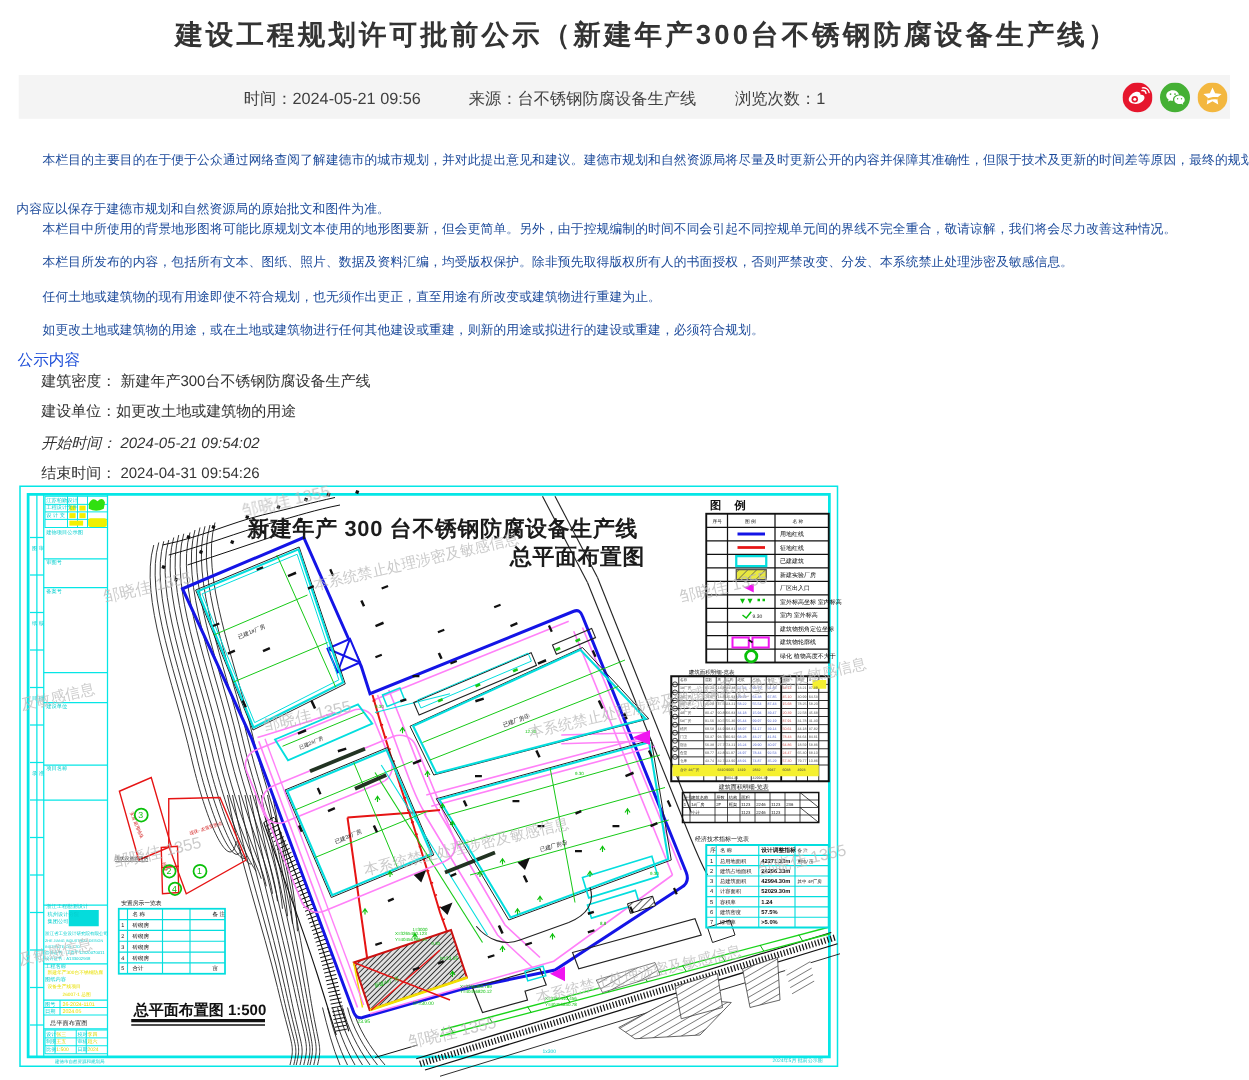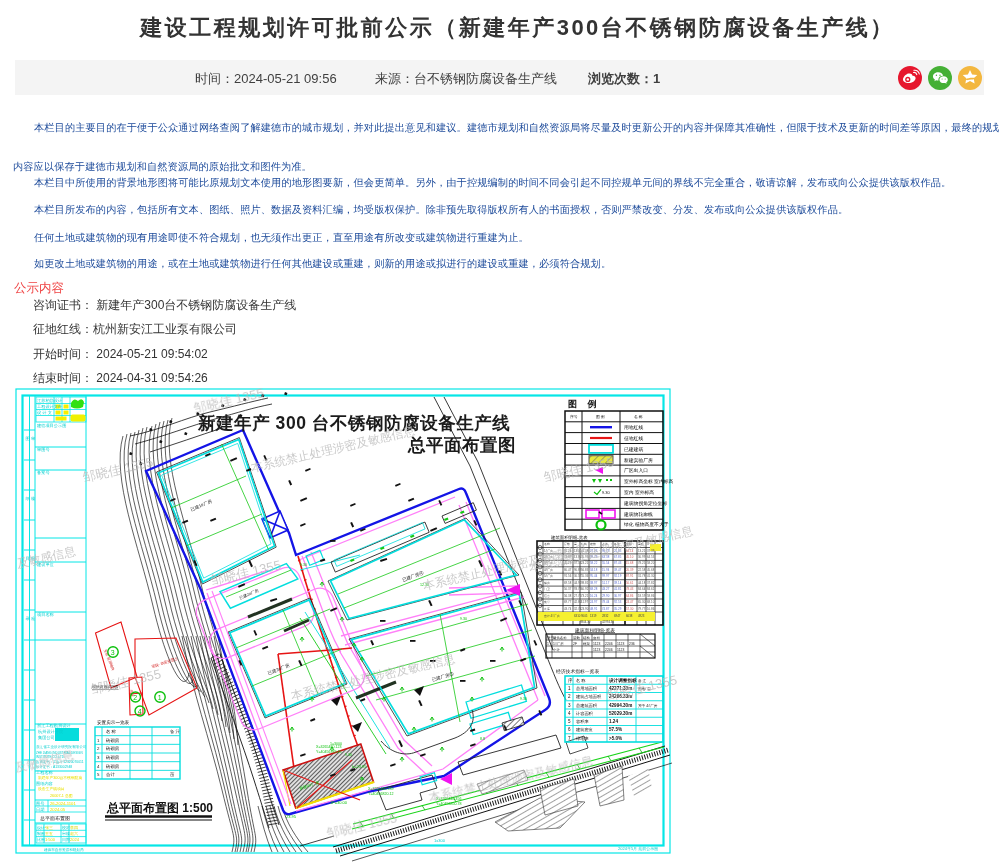--- a/index.html
+++ b/index.html
@@ -3,35 +3,35 @@
 <meta charset="utf-8">
 <style>
   html,body{margin:0;padding:0;background:#fff;}
   body{width:999px;height:864px;position:relative;overflow:hidden;
        font-family:"Liberation Sans",sans-serif;}
   .abs{position:absolute;}
   #ptitle{top:13px;left:18px;width:999px;text-align:center;font-size:22px;font-weight:bold;color:#333;letter-spacing:2.5px;}
   #metabar{left:15px;top:60px;width:969px;height:35px;background:#f4f4f4;}
   .meta{top:70px;font-size:13px;color:#3f3f3f;}
   .para{left:13px;font-size:10.2px;letter-spacing:0.12px;color:#1c4a9a;white-space:nowrap;}
-  #gsnr{left:14px;top:280px;font-size:12.5px;color:#ef4444;}
+  #gsnr{left:14px;top:280px;font-size:12.5px;color:#1d4ed8;}
   .det{left:33px;font-size:12px;color:#333;white-space:nowrap;}
 </style>
 </head>
 <body>
 
 <div class="abs" id="ptitle">建设工程规划许可批前公示（新建年产300台不锈钢防腐设备生产线）</div>
 
 <div class="abs" id="metabar"></div>
 
 <div class="abs meta" style="left:195px;text-align:center;">时间：2024-05-21 09:56</div>
 
 <div class="abs meta" style="left:375px;">来源：台不锈钢防腐设备生产线</div>
 
-<div class="abs meta" style="left:588px;font-weight:bold;">浏览次数：1</div>
+<div class="abs meta" style="left:588px;">浏览次数：1</div>
 
 <svg class="abs" style="left:898px;top:66px" width="24" height="24" viewBox="0 0 24 24">
 <circle cx="12" cy="12" r="12" fill="#e6162d"></circle>
 <path d="M10.3 7.6c2.6-.6 4.3.5 4.1 2.2 1.9-.2 3.3.7 3.2 2.4-.1 2.6-3.6 4.9-7 4.9-3 0-5.6-1.3-5.6-3.5 0-2.4 2.8-5.3 5.3-6z" fill="#fff"></path>
 <circle cx="9.8" cy="13.4" r="2.6" fill="#e6162d"></circle>
 <circle cx="9.8" cy="13.4" r="1.2" fill="#fff"></circle>
 <path d="M15.5 6.5c1.6-.3 3 .7 3.3 2.2" stroke="#fff" stroke-width="1.1" fill="none" stroke-linecap="round"></path>
 <path d="M15.9 4.3c2.6-.5 5 1.2 5.4 3.7" stroke="#fff" stroke-width="1.1" fill="none" stroke-linecap="round"></path>
 </svg>
 
@@ -48,35 +48,35 @@
 <svg class="abs" style="left:958px;top:66px" width="24" height="24" viewBox="0 0 24 24">
 <circle cx="12" cy="12" r="12" fill="#f3b73f"></circle>
 <path d="M12 4l2.1 4.6 5.2.5-3.6 3.1.9 5.3L12 15l-4.6 2.5.9-5.3-3.6-3.1 5.2-.5z" fill="#fff"></path>
 <path d="M7.5 13.2c2.7-1.4 6.5-1.9 9.4-1.2l-1.6 1.5c-2.3-.3-4.6 0-6.4.8z" fill="#f3b73f"></path>
 </svg>
 
 <div class="abs para" style="top:121px;padding-left:21px;">本栏目的主要目的在于便于公众通过网络查阅了解建德市的城市规划，并对此提出意见和建议。建德市规划和自然资源局将尽量及时更新公开的内容并保障其准确性，但限于技术及更新的时间差等原因，最终的规划</div>
 
 <div class="abs para" style="top:160px;">内容应以保存于建德市规划和自然资源局的原始批文和图件为准。</div>
 
-<div class="abs para" style="top:176px;padding-left:21px;">本栏目中所使用的背景地形图将可能比原规划文本使用的地形图要新，但会更简单。另外，由于控规编制的时间不同会引起不同控规单元间的界线不完全重合，敬请谅解，发布或向公众提供该版权作品。</div>
-
-<div class="abs para" style="top:203px;padding-left:21px;">本栏目所发布的内容，包括所有文本、图纸、照片、数据及资料汇编，均受版权保护。除非预先取得版权所有人的书面授权，否则严禁改变、分发、发布或向公众提供该版权作品。</div>
+<div class="abs para" style="top:176px;padding-left:21px;">本栏目中所使用的背景地形图将可能比原规划文本使用的地形图要新，但会更简单。另外，由于控规编制的时间不同会引起不同控规单元间的界线不完全重合，敬请谅解，我们将会尽力改善这种情况。</div>
+
+<div class="abs para" style="top:203px;padding-left:21px;">本栏目所发布的内容，包括所有文本、图纸、照片、数据及资料汇编，均受版权保护。除非预先取得版权所有人的书面授权，否则严禁改变、分发、本系统禁止处理涉密及敏感信息。</div>
 
 <div class="abs para" style="top:231px;padding-left:21px;font-family:Liberation Mono, monospace;">任何土地或建筑物的现有用途即使不符合规划，也无须作出更正，直至用途有所改变或建筑物进行重建为止。</div>
 
 <div class="abs para" style="top:257px;padding-left:21px;font-family:Liberation Mono, monospace;">如更改土地或建筑物的用途，或在土地或建筑物进行任何其他建设或重建，则新的用途或拟进行的建设或重建，必须符合规划。</div>
 
 <div class="abs" id="gsnr">公示内容</div>
 
-<div class="abs det" style="top:297px;">咨询证书： 新建年产300台不锈钢防腐设备生产线</div>
-
-<div class="abs det" style="top:321px;">征地红线：杭州新安江工业泵有限公司</div>
-
-<div class="abs det" style="top:346px;">开始时间： 2024-05-21 09:54:02</div>
+<div class="abs det" style="top:297px;">建筑密度： 新建年产300台不锈钢防腐设备生产线</div>
+
+<div class="abs det" style="top:321px;">建设单位：如更改土地或建筑物的用途</div>
+
+<div class="abs det" style="top:346px;font-style:italic;">开始时间： 2024-05-21 09:54:02</div>
 
 <div class="abs det" style="top:370px;">结束时间： 2024-04-31 09:54:26</div>
 
 <svg class="abs" style="left:0;top:0" width="999" height="864" viewBox="0 0 999 864">
 <defs>
 <pattern id="hatch" width="4" height="4" patternUnits="userSpaceOnUse" patternTransform="rotate(45)">
         <rect width="4" height="4" fill="#fff"></rect>
         <line x1="0" y1="0" x2="0" y2="4" stroke="#333" stroke-width="1.3"></line>
       </pattern>
 <pattern id="hatch2" width="5" height="5" patternUnits="userSpaceOnUse" patternTransform="rotate(60)">

